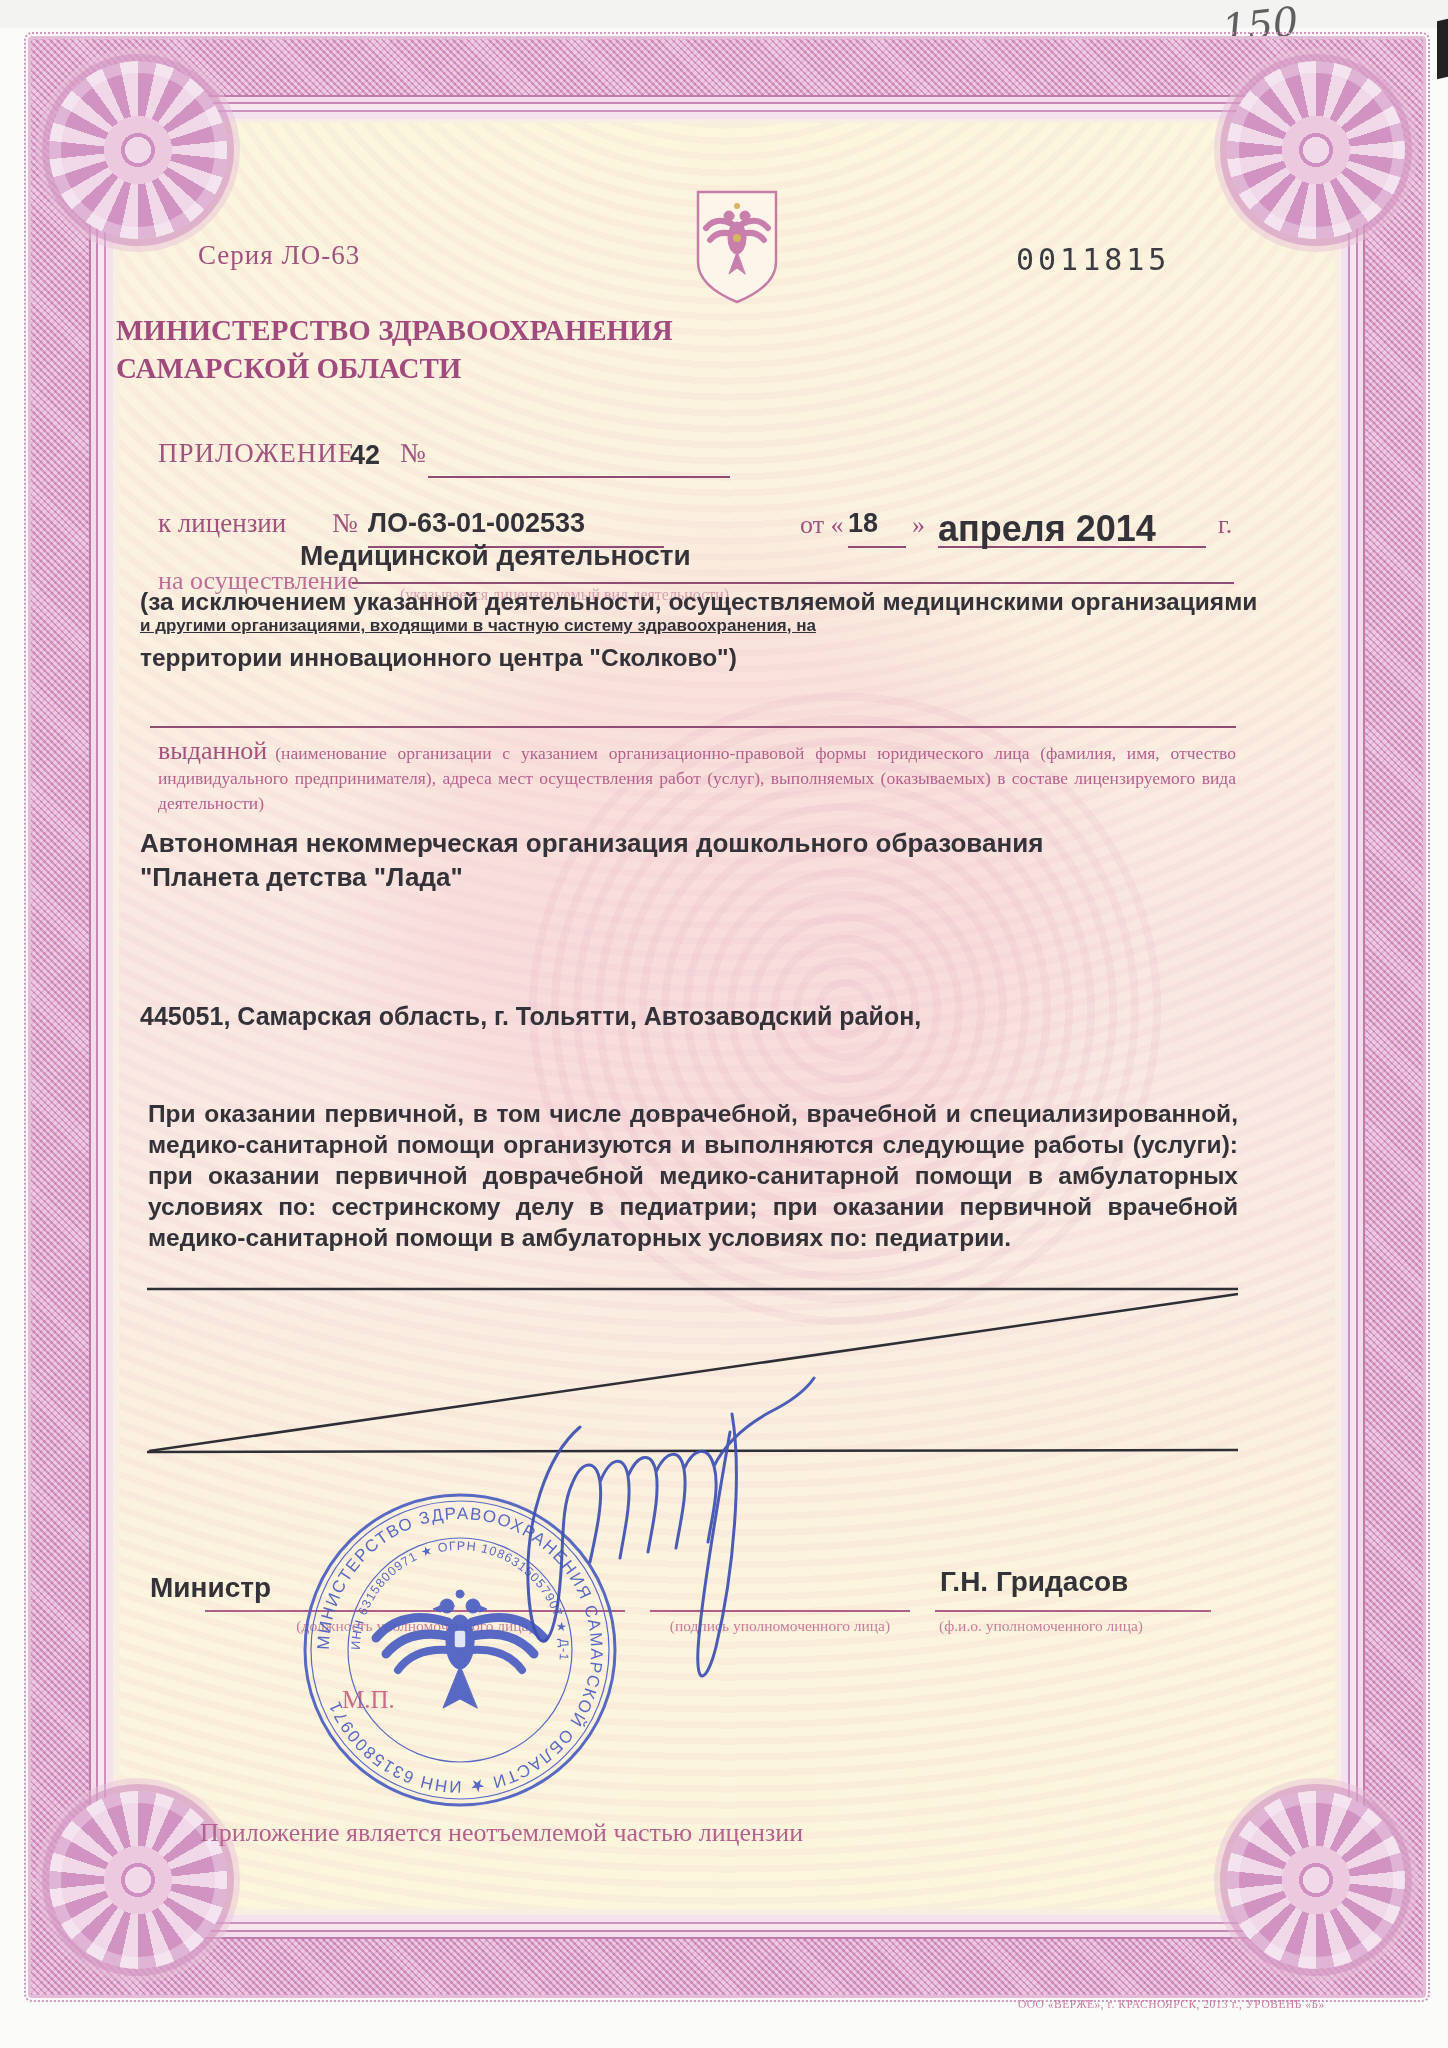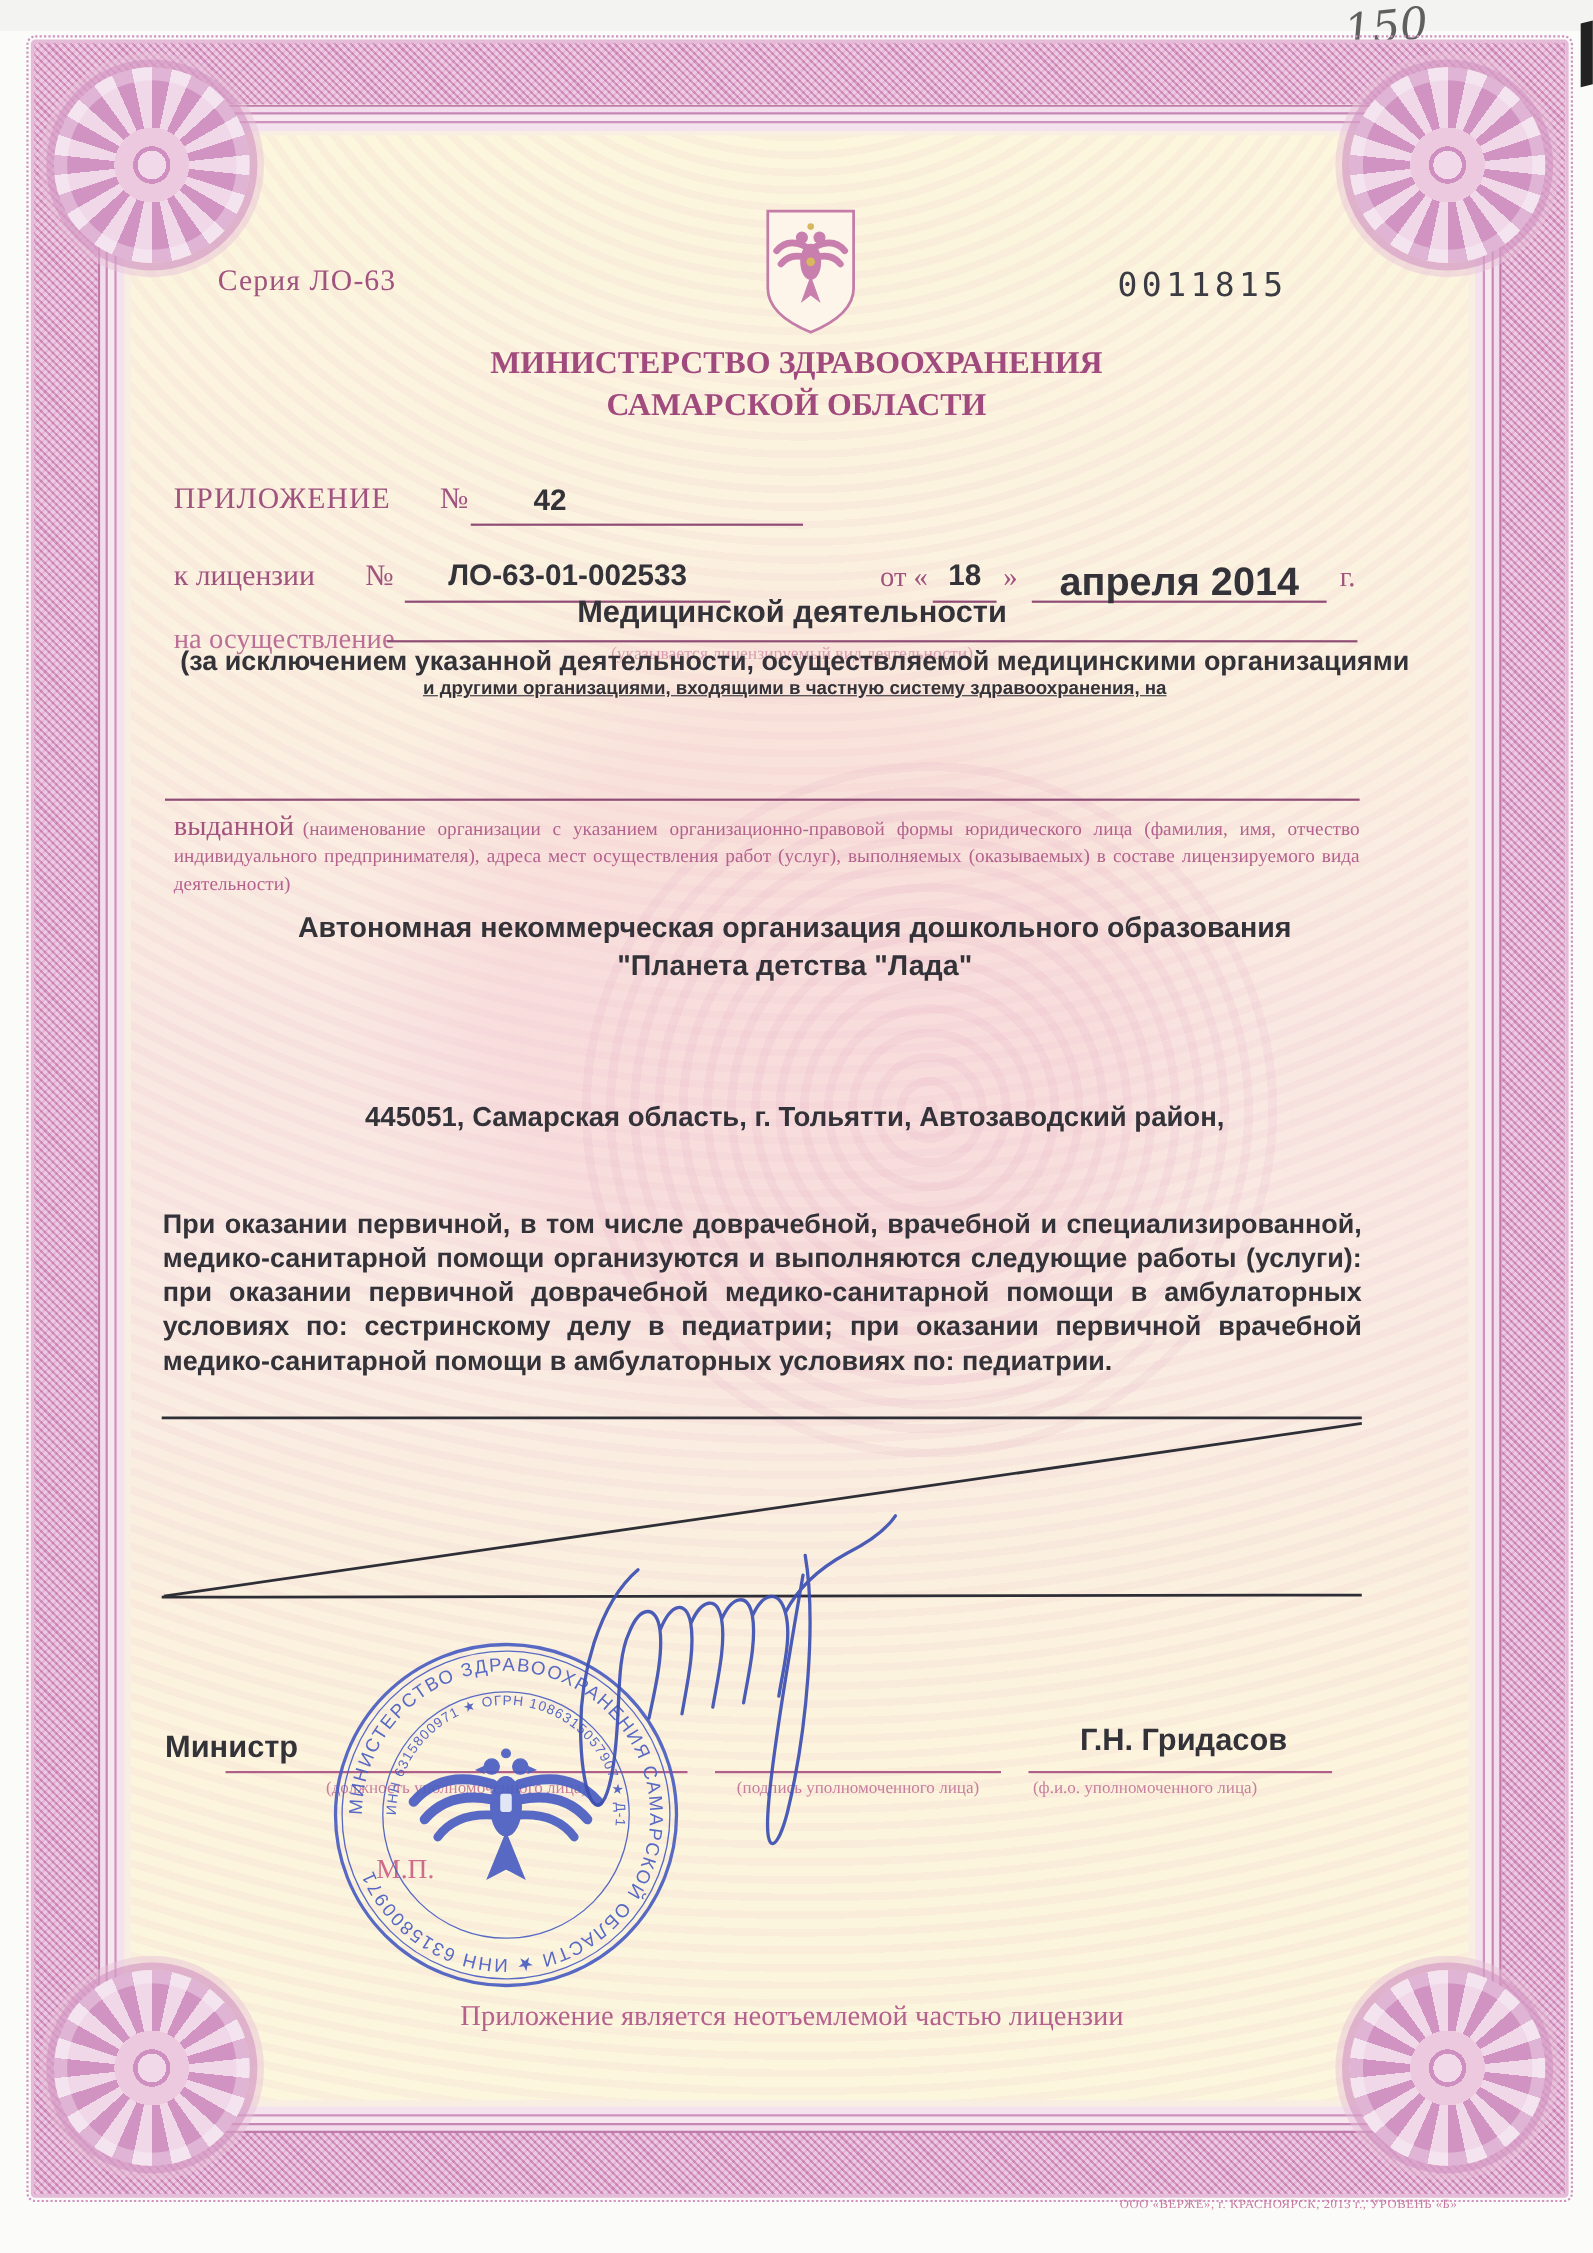--- a/index.html
+++ b/index.html
@@ -39,21 +39,21 @@
   .rosette.bl{left:18px;bottom:26px;} .rosette.br{right:18px;bottom:26px;}
 
   
   .abs{position:absolute;}
   .lbl{font-family:"Liberation Serif",serif;color:#a0537f;}
   .filled{font-family:"Liberation Sans",sans-serif;font-weight:bold;color:#323238;}
   .rule{position:absolute;height:2px;background:#8f4d76;}
   .rule.thin{height:1.5px;background:#b06088;}
   .caption{position:absolute;text-align:center;font-family:"Liberation Serif",serif;
            color:rgba(186,92,138,.78);font-size:15.5px;}
-  .center{text-align:center;}
+  .center{}
   .just{text-align:justify;}
 
   .strike-svg,.stamp-svg,.sig-svg,.arms-svg{position:absolute;}
 </style>
 </head>
 <body>
 
 <div class="page">
 
   <div class="abs" style="left:1222px;top:2px;font-family:'DejaVu Serif',serif;font-style:italic;
@@ -112,20 +112,21 @@
   <div class="abs filled center" style="left:938px;width:268px;top:508px;font-size:36px;">апреля 2014</div>
   <div class="abs lbl" style="left:1218px;top:510px;font-size:26px;">г.</div>
 
   <div class="abs filled center" style="left:300px;width:840px;top:540px;font-size:28px;">Медицинской деятельности</div>
   <div class="abs lbl" style="left:158px;top:566px;font-size:26px;color:#bb6f97;">на осуществление</div>
   <div class="rule" style="left:352px;top:582px;width:882px;"></div>
   <div class="abs center" style="left:400px;width:640px;top:586px;font-family:'Liberation Serif',serif;
               font-size:16px;color:rgba(192,96,144,.55);">(указывается лицензируемый вид деятельности)</div>
   <div class="abs filled center" style="left:140px;width:1165px;top:588px;font-size:24.5px;">(за исключением указанной деятельности, осуществляемой медицинскими организациями</div>
   <div class="abs filled center" style="left:140px;width:1165px;top:616px;font-size:17px;text-decoration:underline;">и другими организациями, входящими в частную систему здравоохранения, на</div>
+  <div class="abs filled center" style="left:140px;width:1165px;top:644px;font-size:24.5px;">территории инновационного центра "Сколково")</div>
 
   <div class="rule" style="left:150px;top:726px;width:1086px;height:1.5px;"></div>
   <div class="abs just" style="left:158px;width:1078px;top:738px;font-family:'Liberation Serif',serif;
               font-size:17.5px;line-height:25px;color:#b4618e;">
     <span style="font-size:26px;color:#a4537f;margin-right:8px;">выданной</span><span>(наименование организации с указанием организационно-правовой формы юридического лица (фамилия, имя, отчество индивидуального предпринимателя), адреса мест осуществления работ (услуг), выполняемых (оказываемых)  в составе лицензируемого вида деятельности)</span>
   </div>
   <div class="abs filled center" style="left:140px;width:1165px;top:828px;font-size:26px;">Автономная некоммерческая организация дошкольного образования</div>
   <div class="abs filled center" style="left:140px;width:1165px;top:862px;font-size:26px;">"Планета детства "Лада"</div>
 
   <div class="abs filled center" style="left:140px;width:1165px;top:1002px;font-size:25px;">445051, Самарская область,  г. Тольятти, Автозаводский район,</div>

